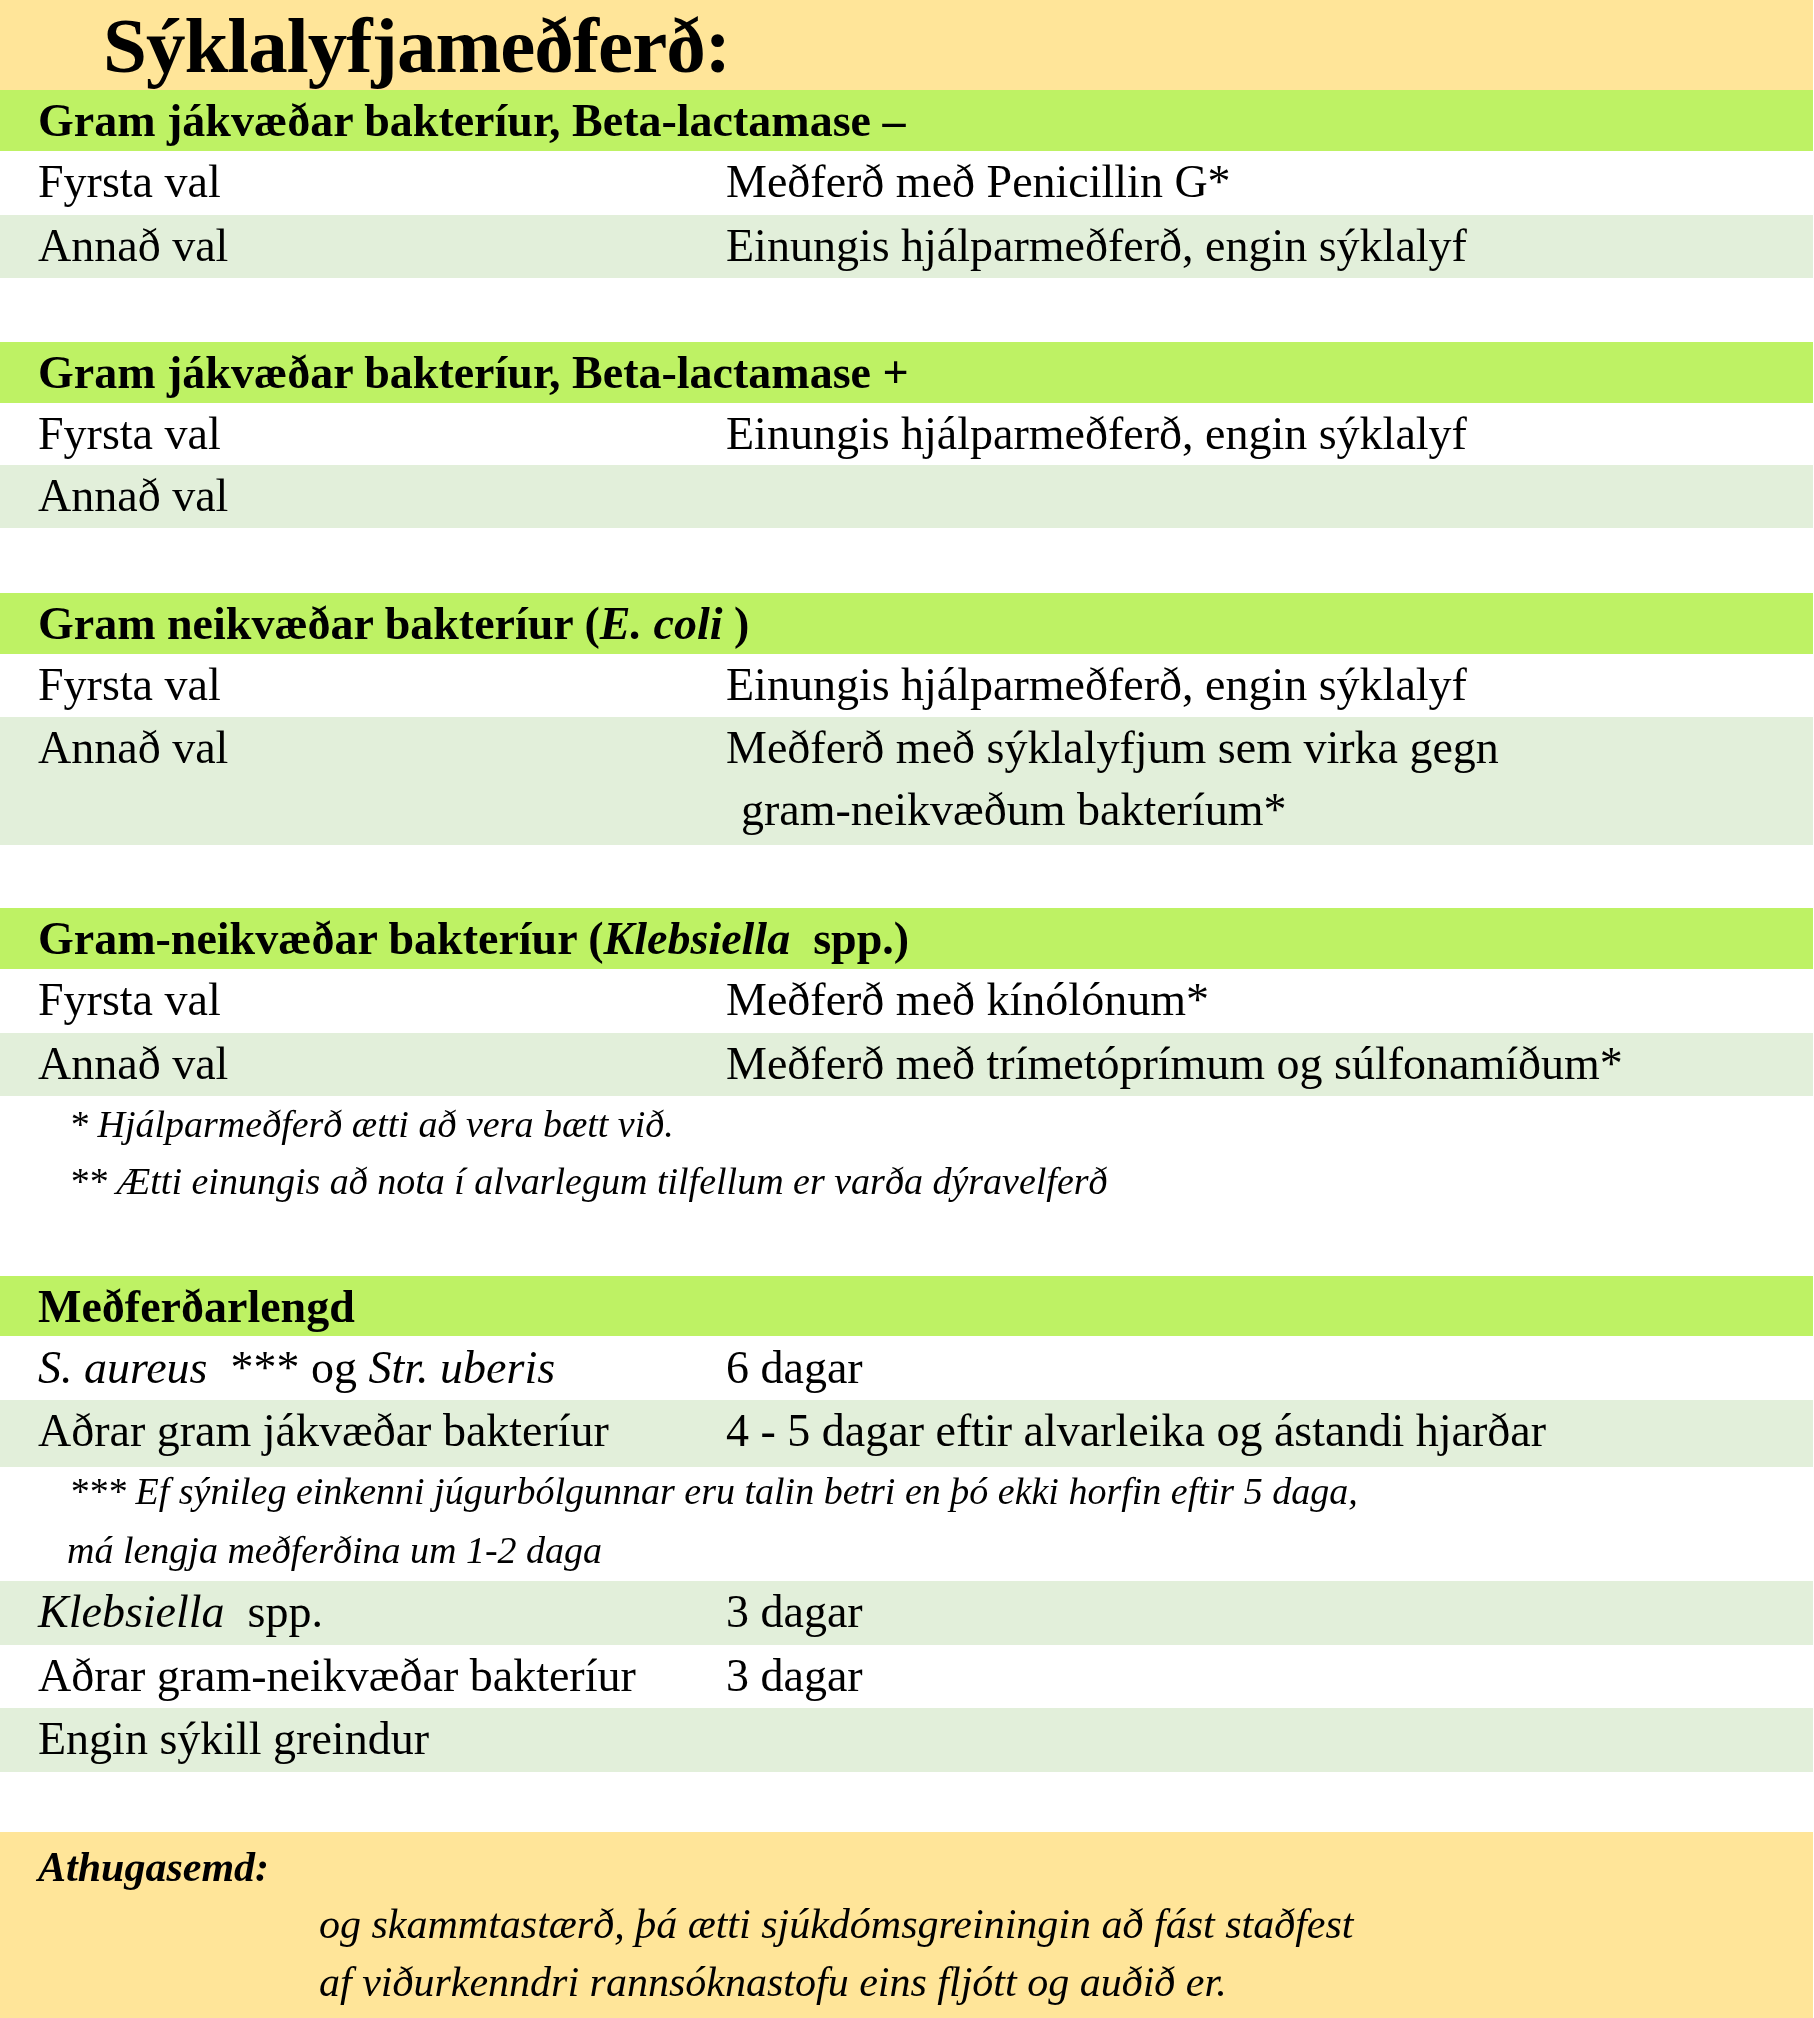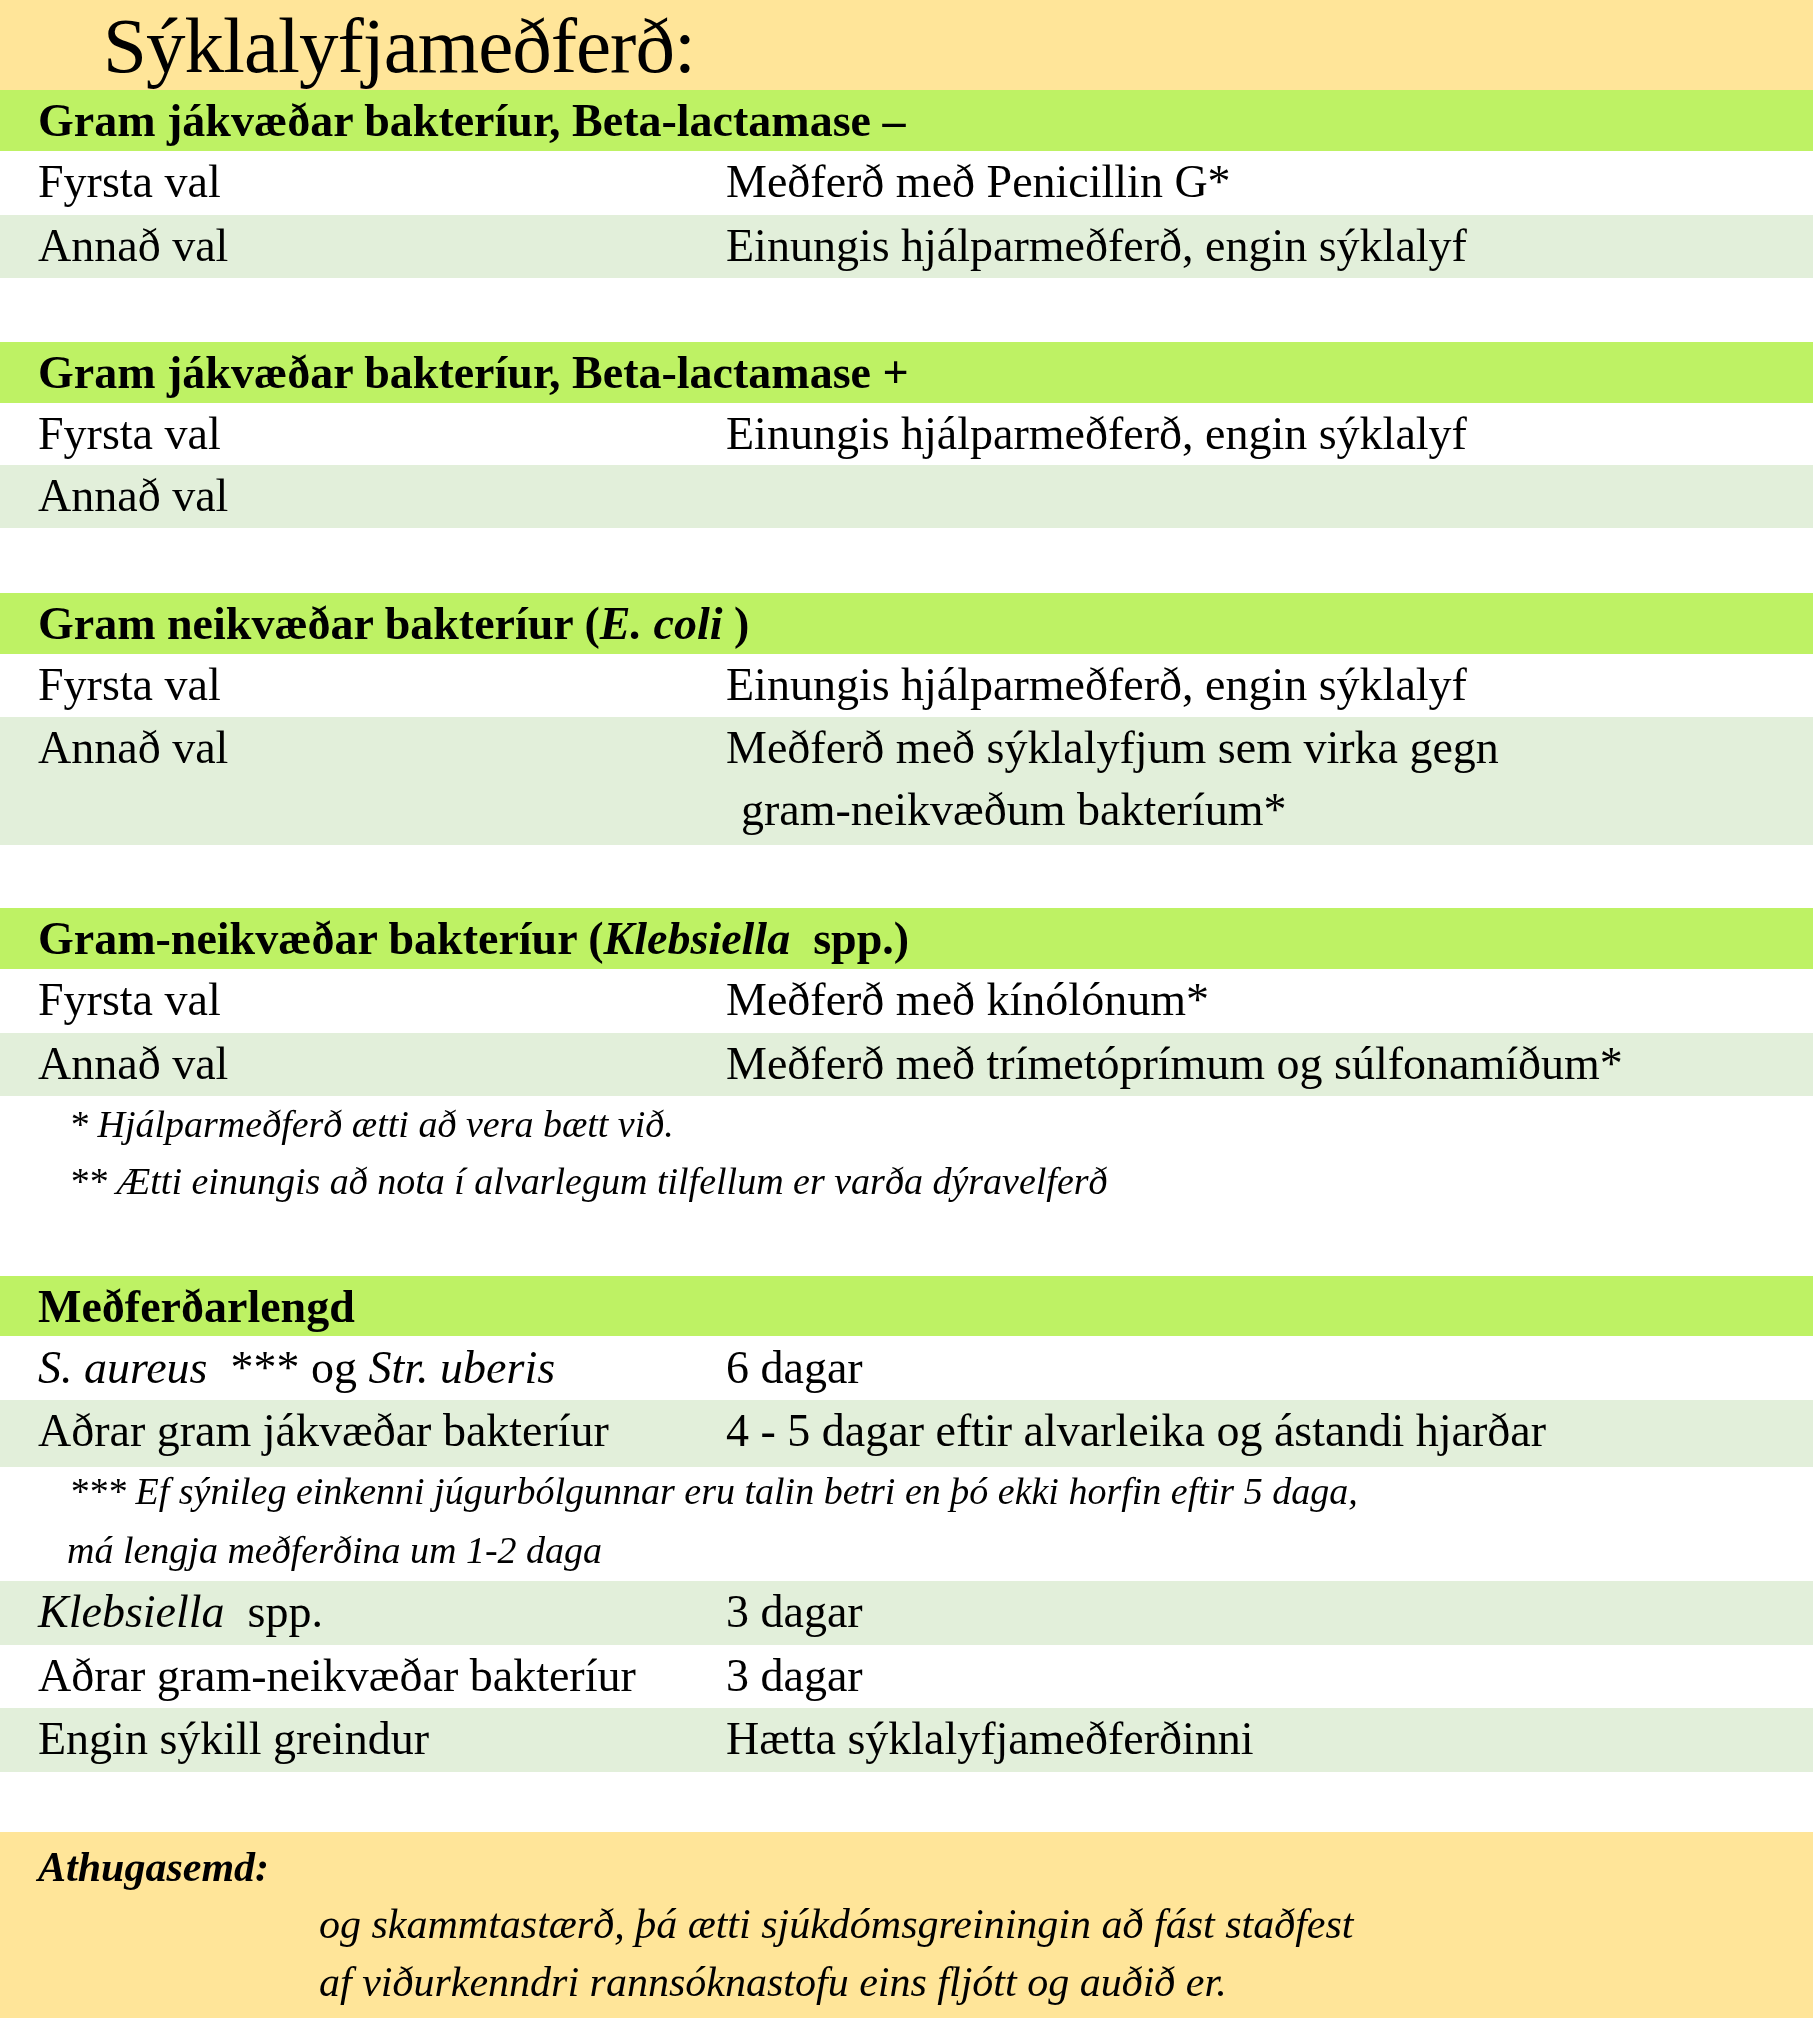--- a/index.html
+++ b/index.html
@@ -1,20 +1,20 @@
 <!DOCTYPE html>
 <html><head>
 <meta charset="utf-8">
 <style>
   html, body { margin: 0; padding: 0; background: #ffffff; }
   body { width: 1815px; height: 2019px; position: relative; overflow: hidden;
          font-family: "Liberation Serif", "DejaVu Serif", serif; color: #000; }
   .band { position: absolute; left: 0; width: 1813px; box-sizing: border-box; }
   .title-band { top: 0; height: 90px; background: #FFE599; }
-  .title { position: absolute; left: 103px; top: 2px; font-size: 79px; font-weight: normal;
+  .title { position: absolute; left: 103px; top: 2px; font-size: 79px; font-weight: bold;
            letter-spacing: -1px; line-height: 87px; white-space: nowrap; }
   .hdr { background: #bef264; font-weight: bold; font-size: 46px; line-height: 61px;
          padding-left: 38px; white-space: nowrap; }
   .row { font-size: 46px; line-height: 62px; white-space: nowrap; }
   .row.alt { background: #E2EFDA; }
   .row .c1 { position: absolute; left: 38px; top: 0; }
   .row .c2 { position: absolute; left: 726px; top: 0; }
   .fn { font-style: italic; font-size: 38px; line-height: 57px; padding-left: 69px; white-space: nowrap; }
   .fn.cont { padding-left: 67px; }
   i { font-style: italic; }
@@ -92,21 +92,20 @@
 <div class="band row alt" style="top:1581px;height:64px;">
   <span class="c1" style="white-space:pre;"><i>Klebsiella</i><span>  spp.</span></span>
   <span class="c2">3 dagar</span>
 </div>
 <div class="band row" style="top:1645px;height:62px;">
   <span class="c1">Aðrar gram-neikvæðar bakteríur</span>
   <span class="c2">3 dagar</span>
 </div>
 <div class="band row alt" style="top:1708px;height:64px;">
   <span class="c1">Engin sýkill greindur</span>
-  <span class="c2">Hætta sýklalyfjameðferðinni</span>
 </div>
 
 <div class="band note">
   <span class="note-label">Athugasemd:</span>
   <span class="note-line l2">og skammtastærð, þá ætti sjúkdómsgreiningin að fást staðfest</span>
   <span class="note-line l3">af viðurkenndri rannsóknastofu eins fljótt og auðið er.</span>
 </div>
 
 
 </body></html>

